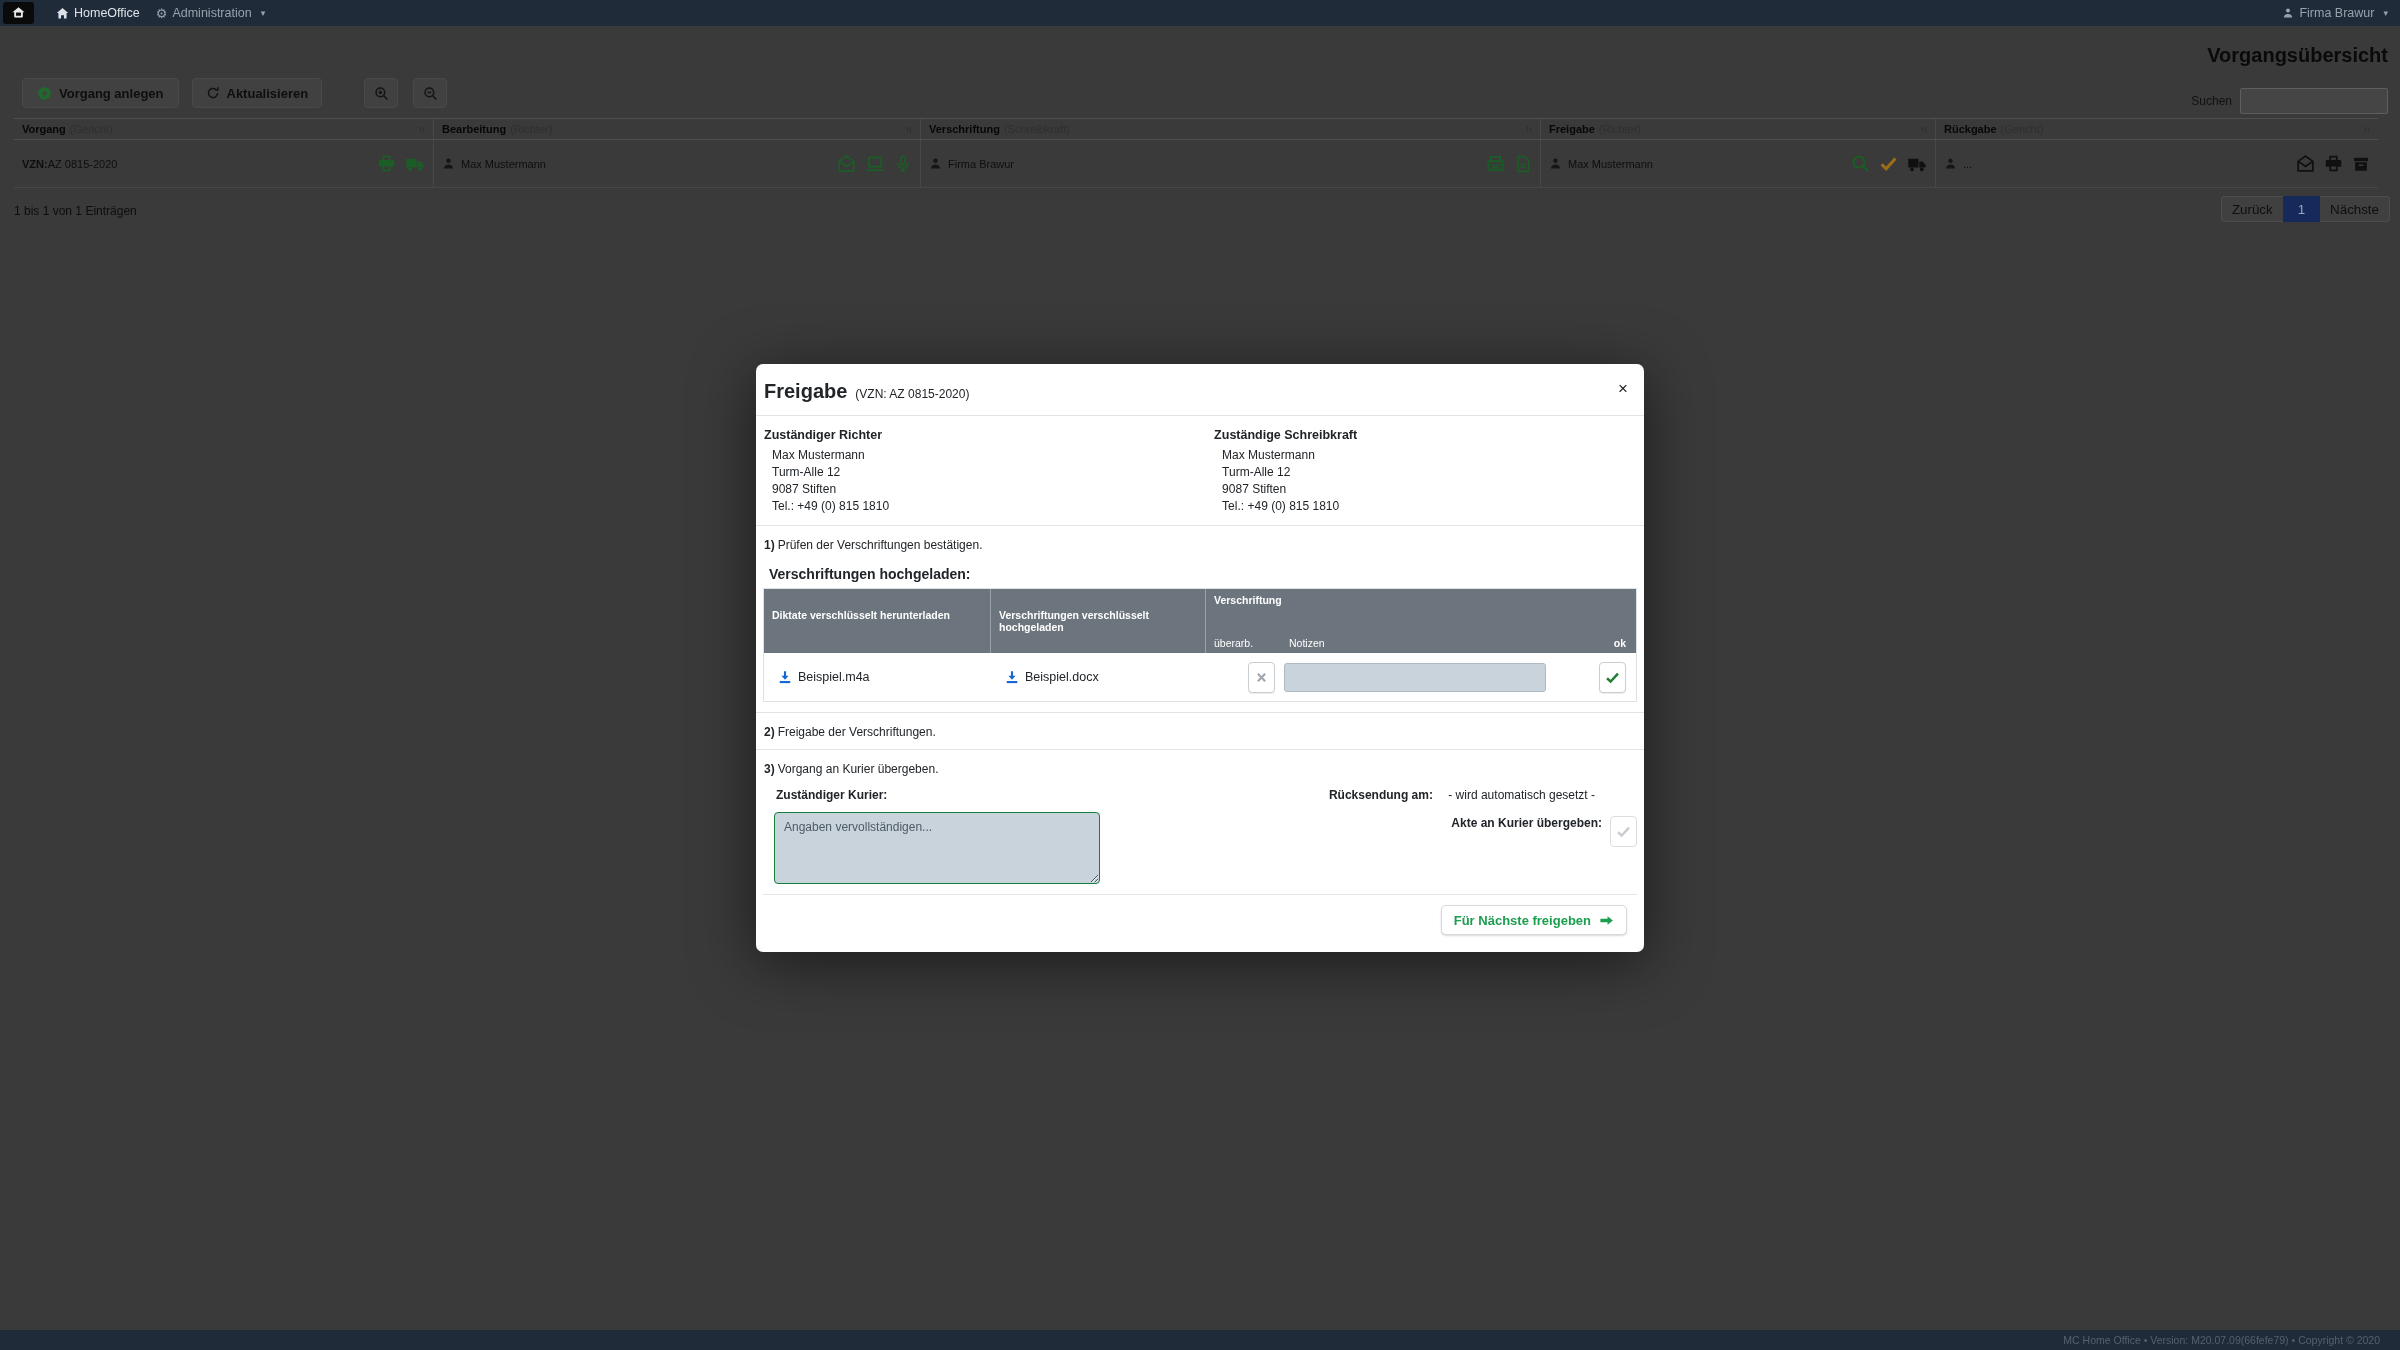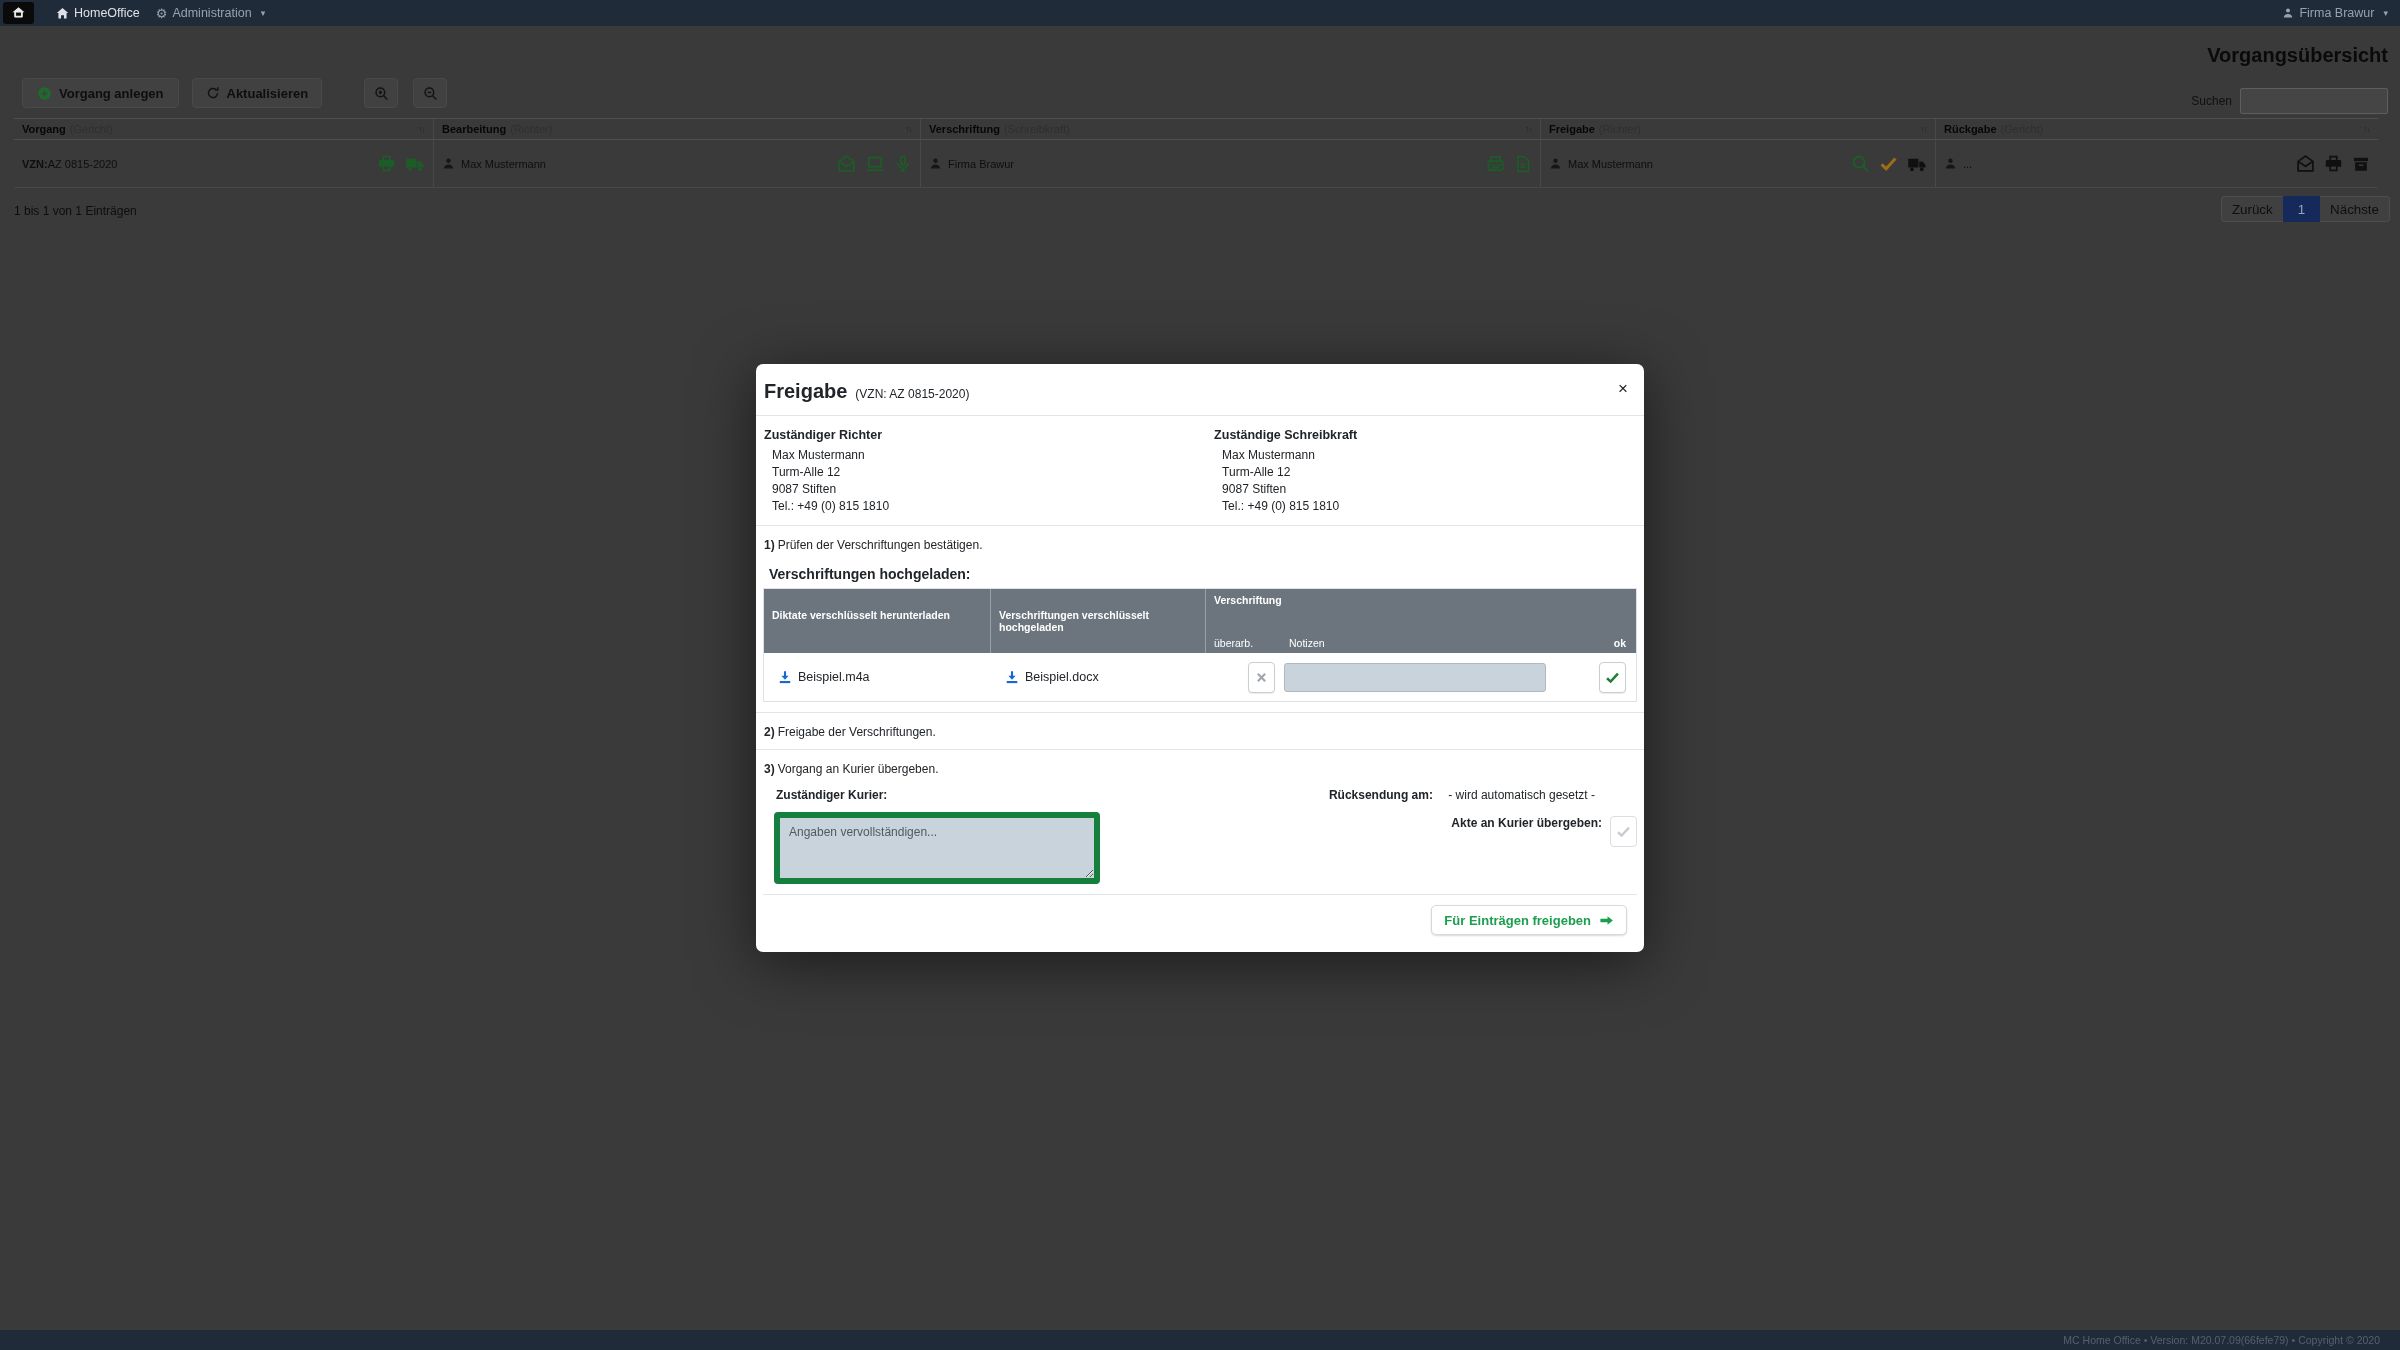--- a/index.html
+++ b/index.html
@@ -96,21 +96,21 @@
                font-family:inherit;font-size:12px;color:#3c4750;padding:0 8px;box-sizing:border-box;}
   .okcell{display:flex;justify-content:flex-end;padding-right:10px;}
   .okbtn{color:#1e7e34;}
   .disbtn{color:#c9cdd2;border-color:#dadde1;box-shadow:none;cursor:default;}
   .rel-row{display:flex;align-items:center;margin:4px 3px 2px 10px;}
   .rel-row b{margin-right:4px;}
   .rel-row .sqbtn{margin-left:auto;}
   .s3{display:flex;margin-top:6px;}
   .s3-left{flex:0 0 46%;padding-left:11px;}
   .k-label{font-weight:700;margin:2px 0 10px 2px;}
-  .courier{display:block;width:326px;height:72px;background:#c9d3dc;border:6px solid #15803d;border-radius:4px;padding:7px 9px;
+  .courier{display:block;width:326px;height:72px;background:#c9d3dc;border:1px solid #15803d;border-radius:4px;padding:7px 9px;
            font-family:"Liberation Sans",sans-serif;font-size:12px;color:#4e5a64;resize:both;box-sizing:border-box;outline:none;}
   .courier::placeholder{color:#4e5a64;opacity:1;}
   .s3-right{flex:1;display:flex;flex-direction:column;align-items:flex-end;}
   .ret-line{margin:2px 42px 0 0;}
   .ret-line b{margin-right:12px;}
   .akte-line{display:flex;gap:8px;margin-top:14px;}
   .akte-line b{font-weight:700;}
   .m-foot{border-top:1px solid #e2e5e8;margin-top:10px;padding:10px 10px 13px;display:flex;justify-content:flex-end;}
   .submit{display:flex;align-items:center;gap:8px;height:30px;padding:0 12px;background:#fff;border:1px solid #d6dadd;
           border-radius:5px;color:#1c9e4f;font-size:13px;font-weight:700;font-family:inherit;cursor:pointer;box-shadow:0 1px 2px rgba(0,0,0,.15);}
@@ -486,21 +486,21 @@
               <svg class="ic" width="15" height="15">
                   <use href="#i-check"></use>
                 </svg>
             </button>
           </div>
         </div>
       </div>
 
       <div class="m-foot">
         <button class="submit">
-          <span>Für Einträgen freigeben</span>
+          <span>Für Nächste freigeben</span>
           <svg class="ic" width="15" height="15">
               <use href="#i-arrow-right"></use>
             </svg>
         </button>
       </div>
 
     </div>
   </div>
 
   <footer class="app-footer">

